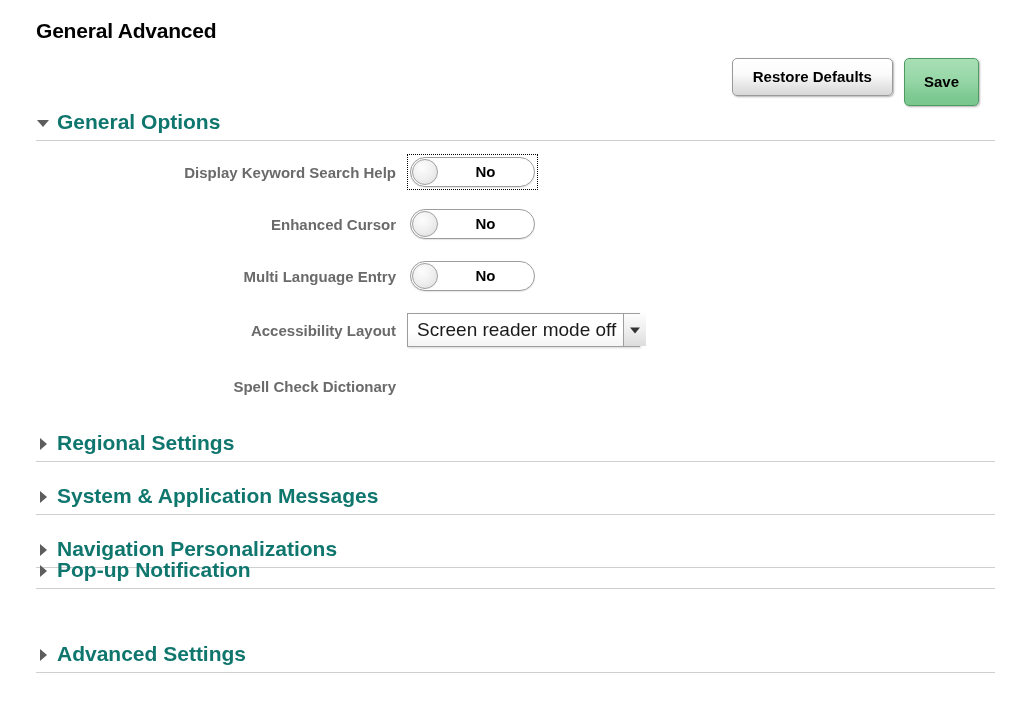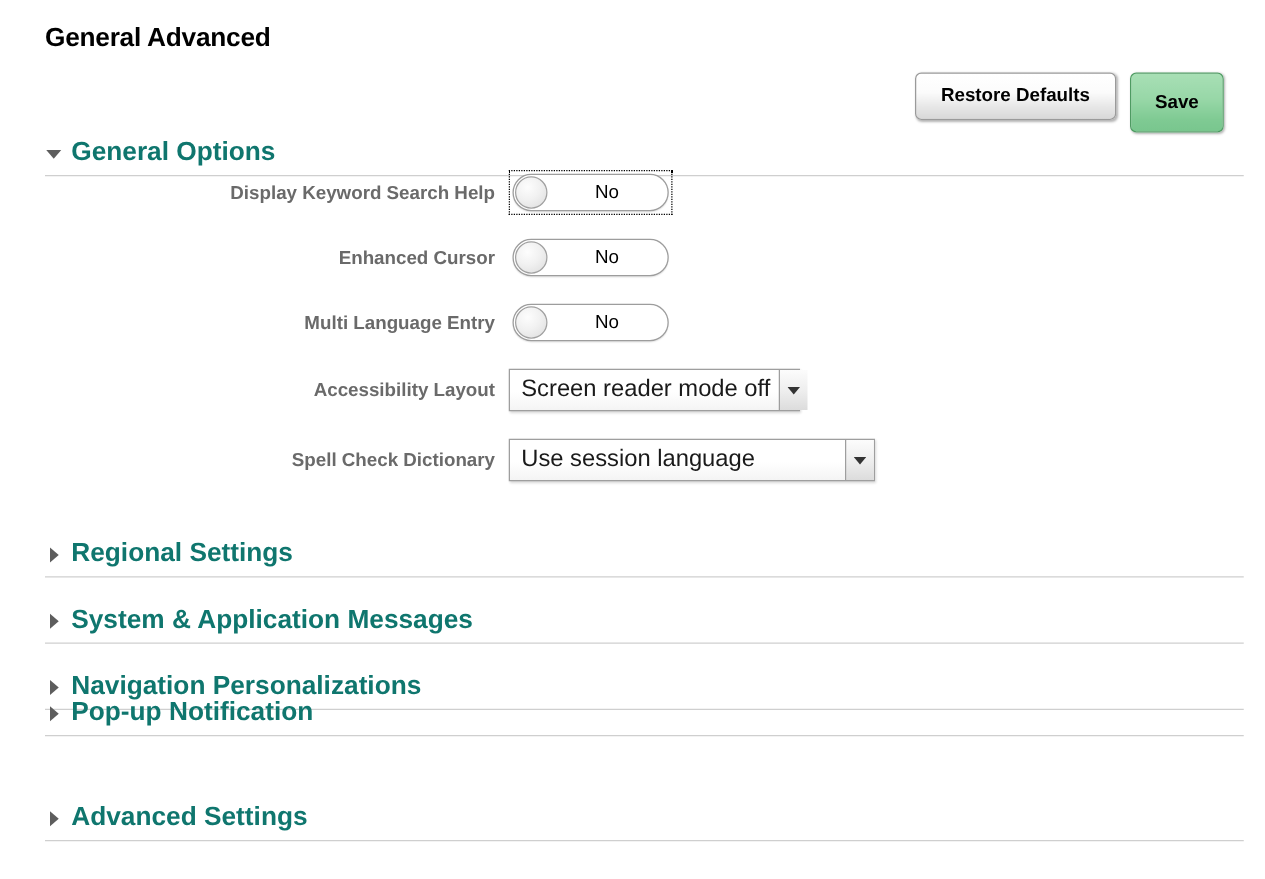--- a/index.html
+++ b/index.html
@@ -90,21 +90,21 @@
   }
   .section-rule {
     border-bottom: 1px solid #cfcfcf;
     margin-top: 6px;
   }
 
   
   .form-rows {
     position: absolute;
     left: 0;
-    top: 128px;
+    top: 146px;
     width: 868px;
   }
   .form-row {
     display: flex;
     align-items: center;
     height: 52px;
   }
   .row-label {
     width: 407px;
     text-align: right;
@@ -153,21 +153,21 @@
   }
   .toggle-label {
     position: absolute;
     left: 30px;
     right: 4px;
     top: 0;
     height: 28px;
     line-height: 28px;
     text-align: center;
     font-size: 15px;
-    font-weight: normal;
+    font-weight: bold;
     color: #000000;
   }
 
   
   .dropdown {
     display: flex;
     align-items: stretch;
     height: 34px;
     border: 1px solid #9e9e9e;
     background: linear-gradient(to bottom, #ffffff 0%, #ffffff 55%, #f4f4f4 100%);
@@ -266,30 +266,20 @@
           <svg width="10" height="7" viewBox="0 0 10 7">
               <polygon points="0,0.5 10,0.5 5,6.5" fill="#333333"></polygon>
             </svg>
         </div>
       </div>
     </div>
   </div>
 
   <div class="form-row" style="height:56px;">
     <div class="row-label">Spell Check Dictionary</div>
-    <div class="row-control">
-      <div class="dropdown dd-spellcheck">
-        <div class="dropdown-value">Use session language</div>
-        <div class="dropdown-btn">
-          <svg width="10" height="7" viewBox="0 0 10 7">
-              <polygon points="0,0.5 10,0.5 5,6.5" fill="#333333"></polygon>
-            </svg>
-        </div>
-      </div>
-    </div>
   </div>
 
 </div>
 
 <div class="section" style="top:431px;">
   <div class="section-header">
     <span class="tri">
       <svg width="14" height="14" viewBox="0 0 14 14">
           <polygon points="4,1 11,7 4,13" fill="#5d5d5d"></polygon>
         </svg>

